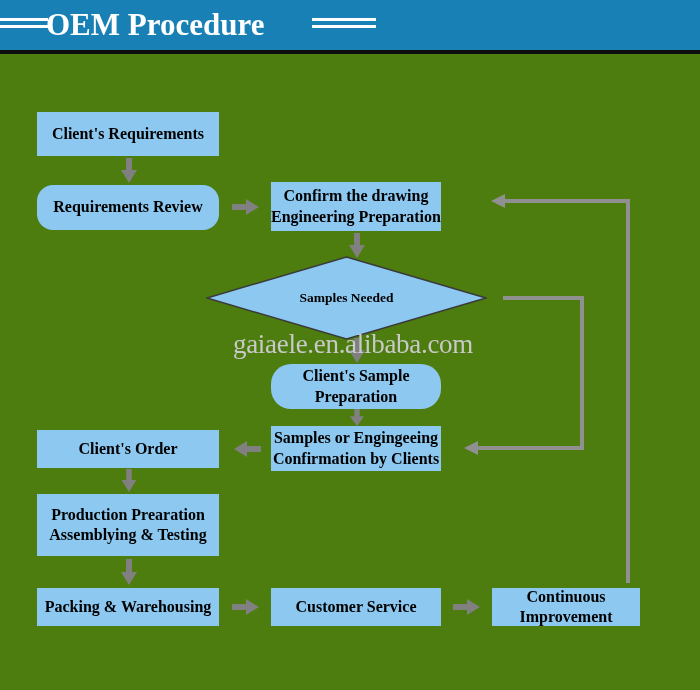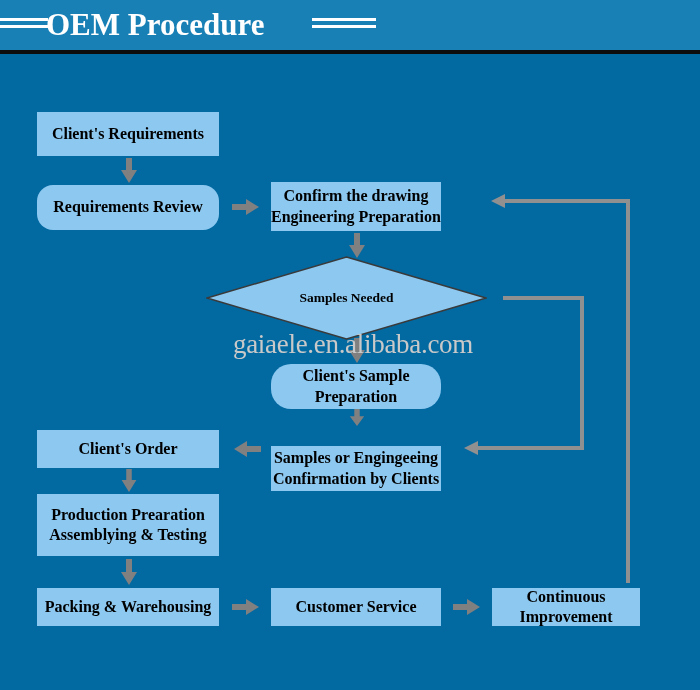--- a/index.html
+++ b/index.html
@@ -4,21 +4,21 @@
 <style>
   html, body {
     margin: 0;
     padding: 0;
     background: #ffffff;
   }
   #page {
     position: relative;
     width: 700px;
     height: 690px;
-    background: #0369a1;
+    background: #4d7c0f;
     overflow: hidden;
     font-family: "Liberation Serif", "DejaVu Serif", serif;
   }
 
   
   #header-banner {
     position: absolute;
     left: 0; top: 0;
     width: 700px; height: 50px;
     background: #1980b6;
@@ -161,21 +161,21 @@
       <polygon points="140.5,1 280,42 140.5,83 1,42" fill="#8cc8f0" stroke="#3a3a3a" stroke-width="1.4"></polygon>
     </svg>
     <div id="diamond-label">Samples Needed</div>
   </div>
 
   <div class="node" style="left:271px; top:364px; width:170px; height:45px;border-radius:20px;">
     <span class="txt">Client's Sample
 Preparation</span>
   </div>
 
-  <div class="node" style="left:271px; top:426px; width:170px; height:45px;margin-top:20px;">
+  <div class="node" style="left:271px; top:426px; width:170px; height:45px;">
     <span class="txt">Samples or Engingeeing
 Confirmation by Clients</span>
   </div>
 
   <div class="node" style="left:37px; top:430px; width:182px; height:38px;">
     <span class="txt">Client's Order</span>
   </div>
 
   <div class="node" style="left:37px; top:494px; width:182px; height:62px;">
     <span class="txt">Production Prearation

